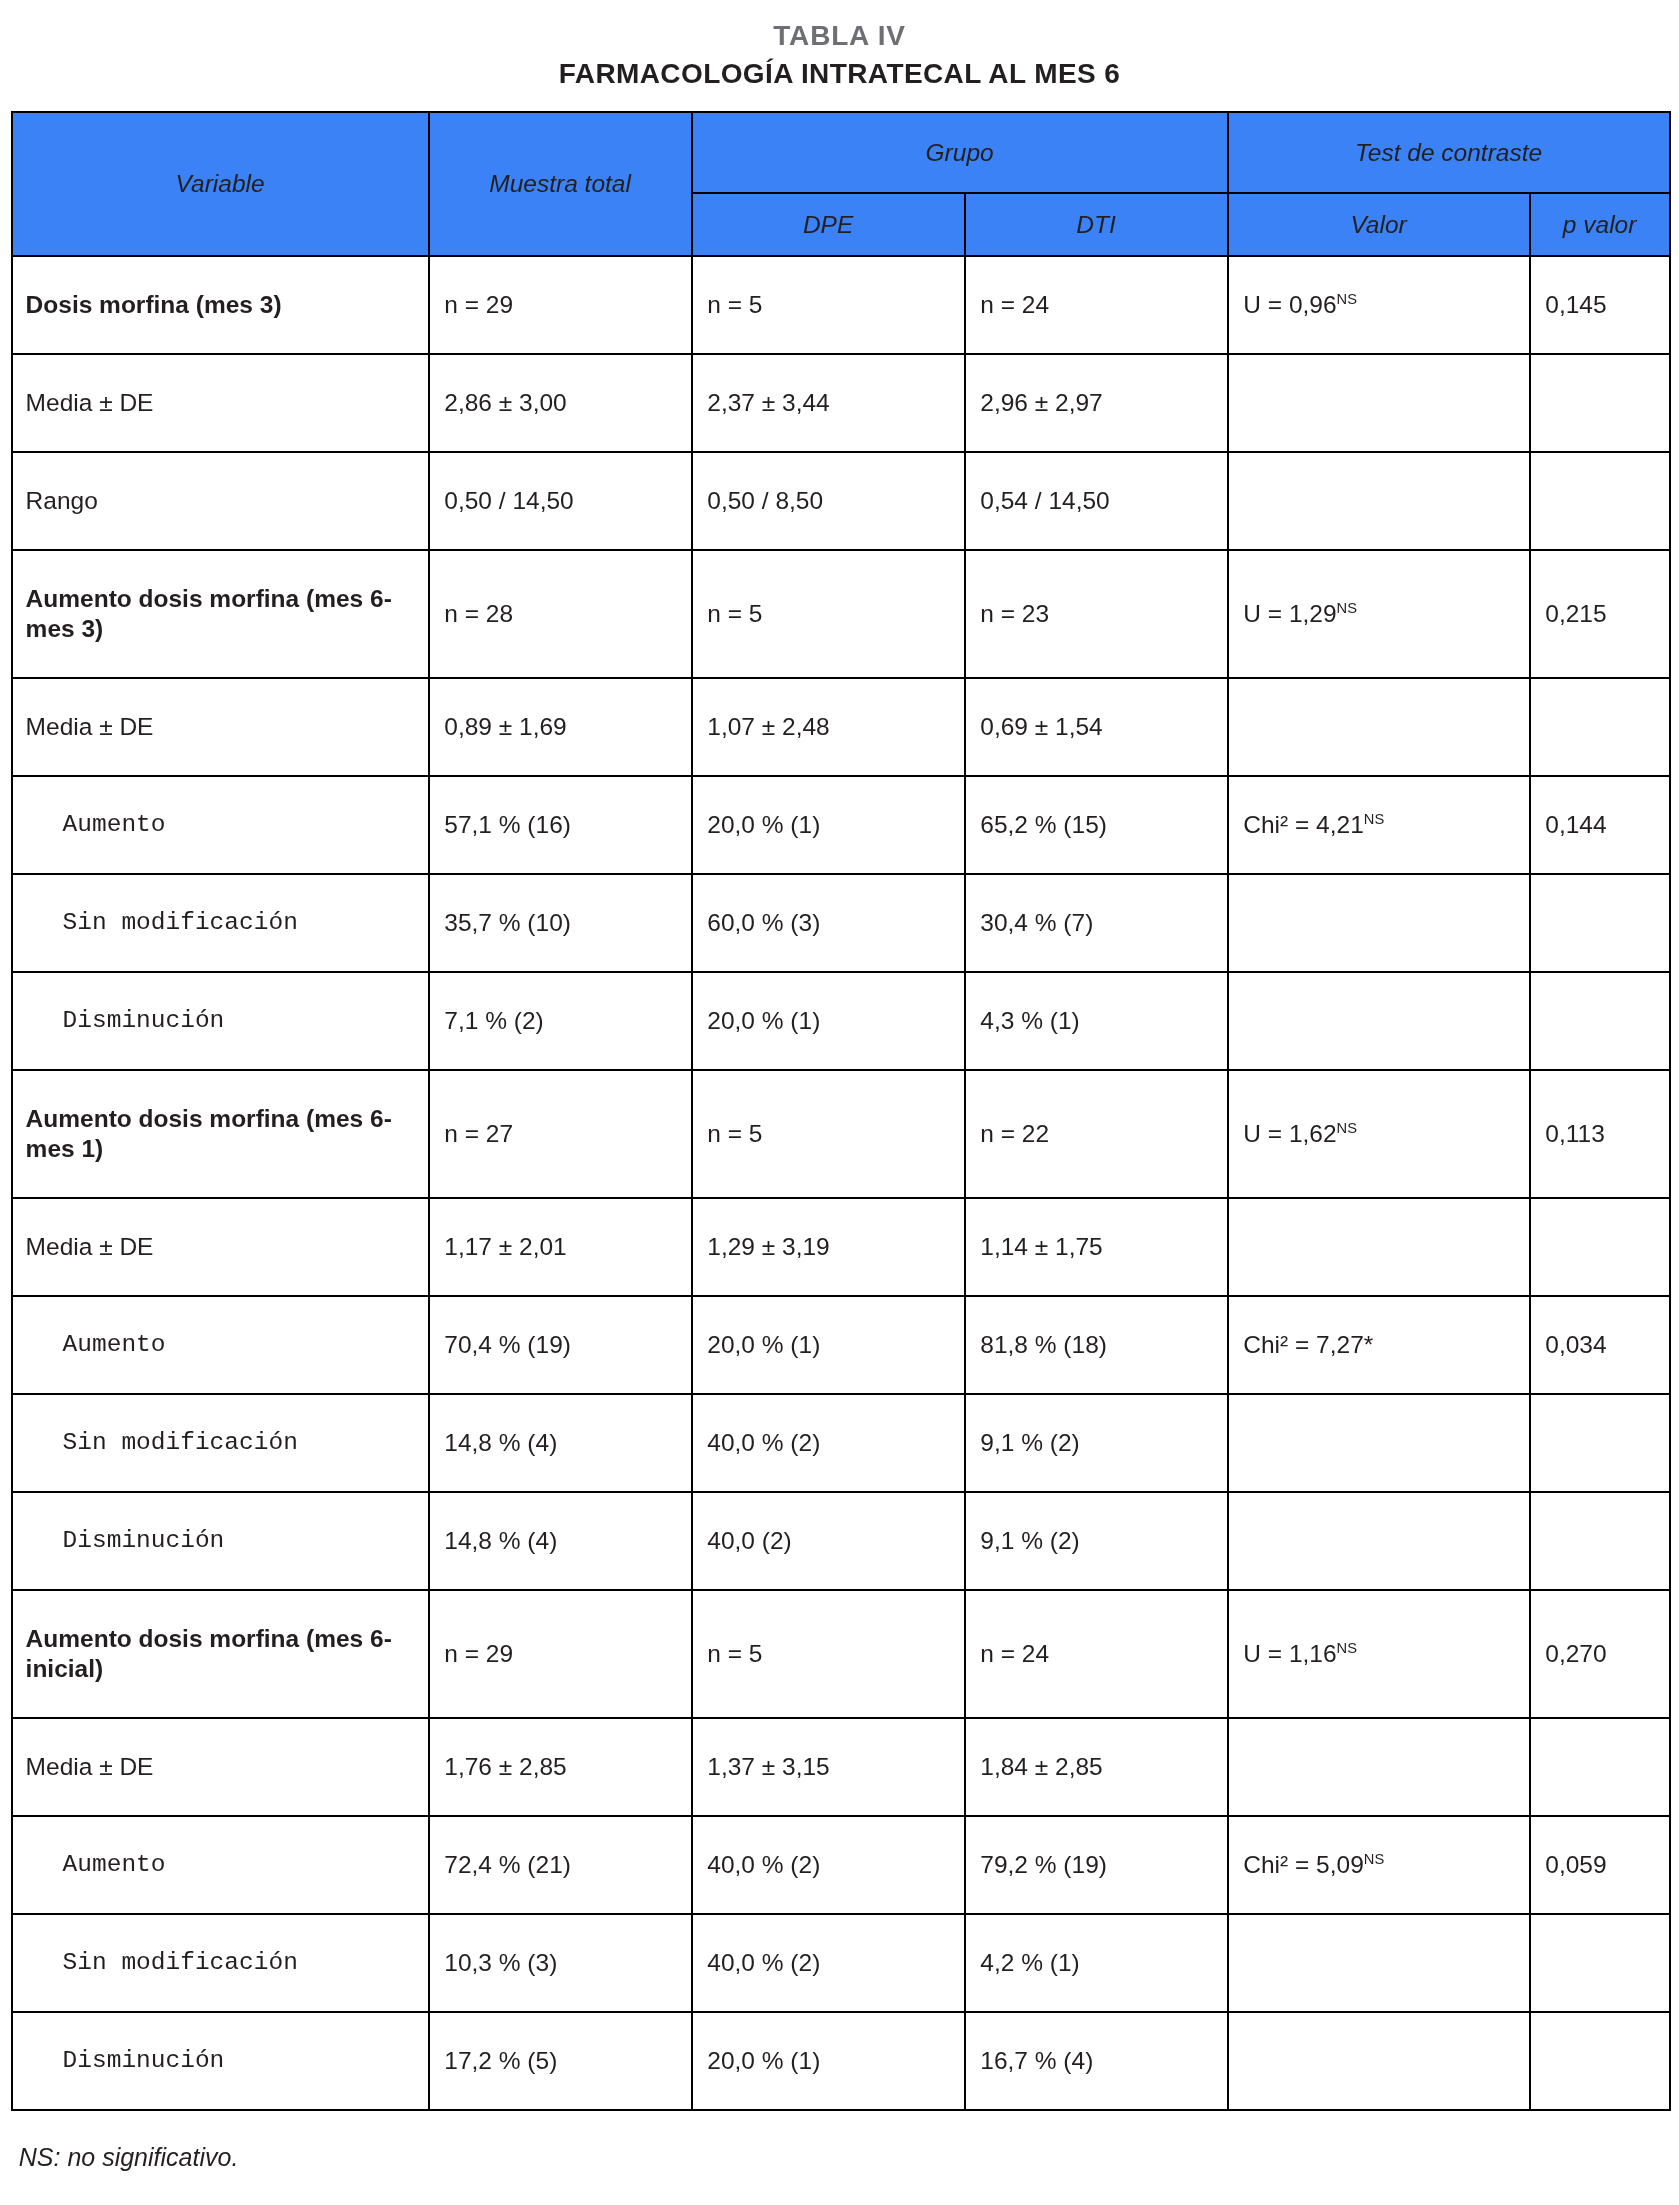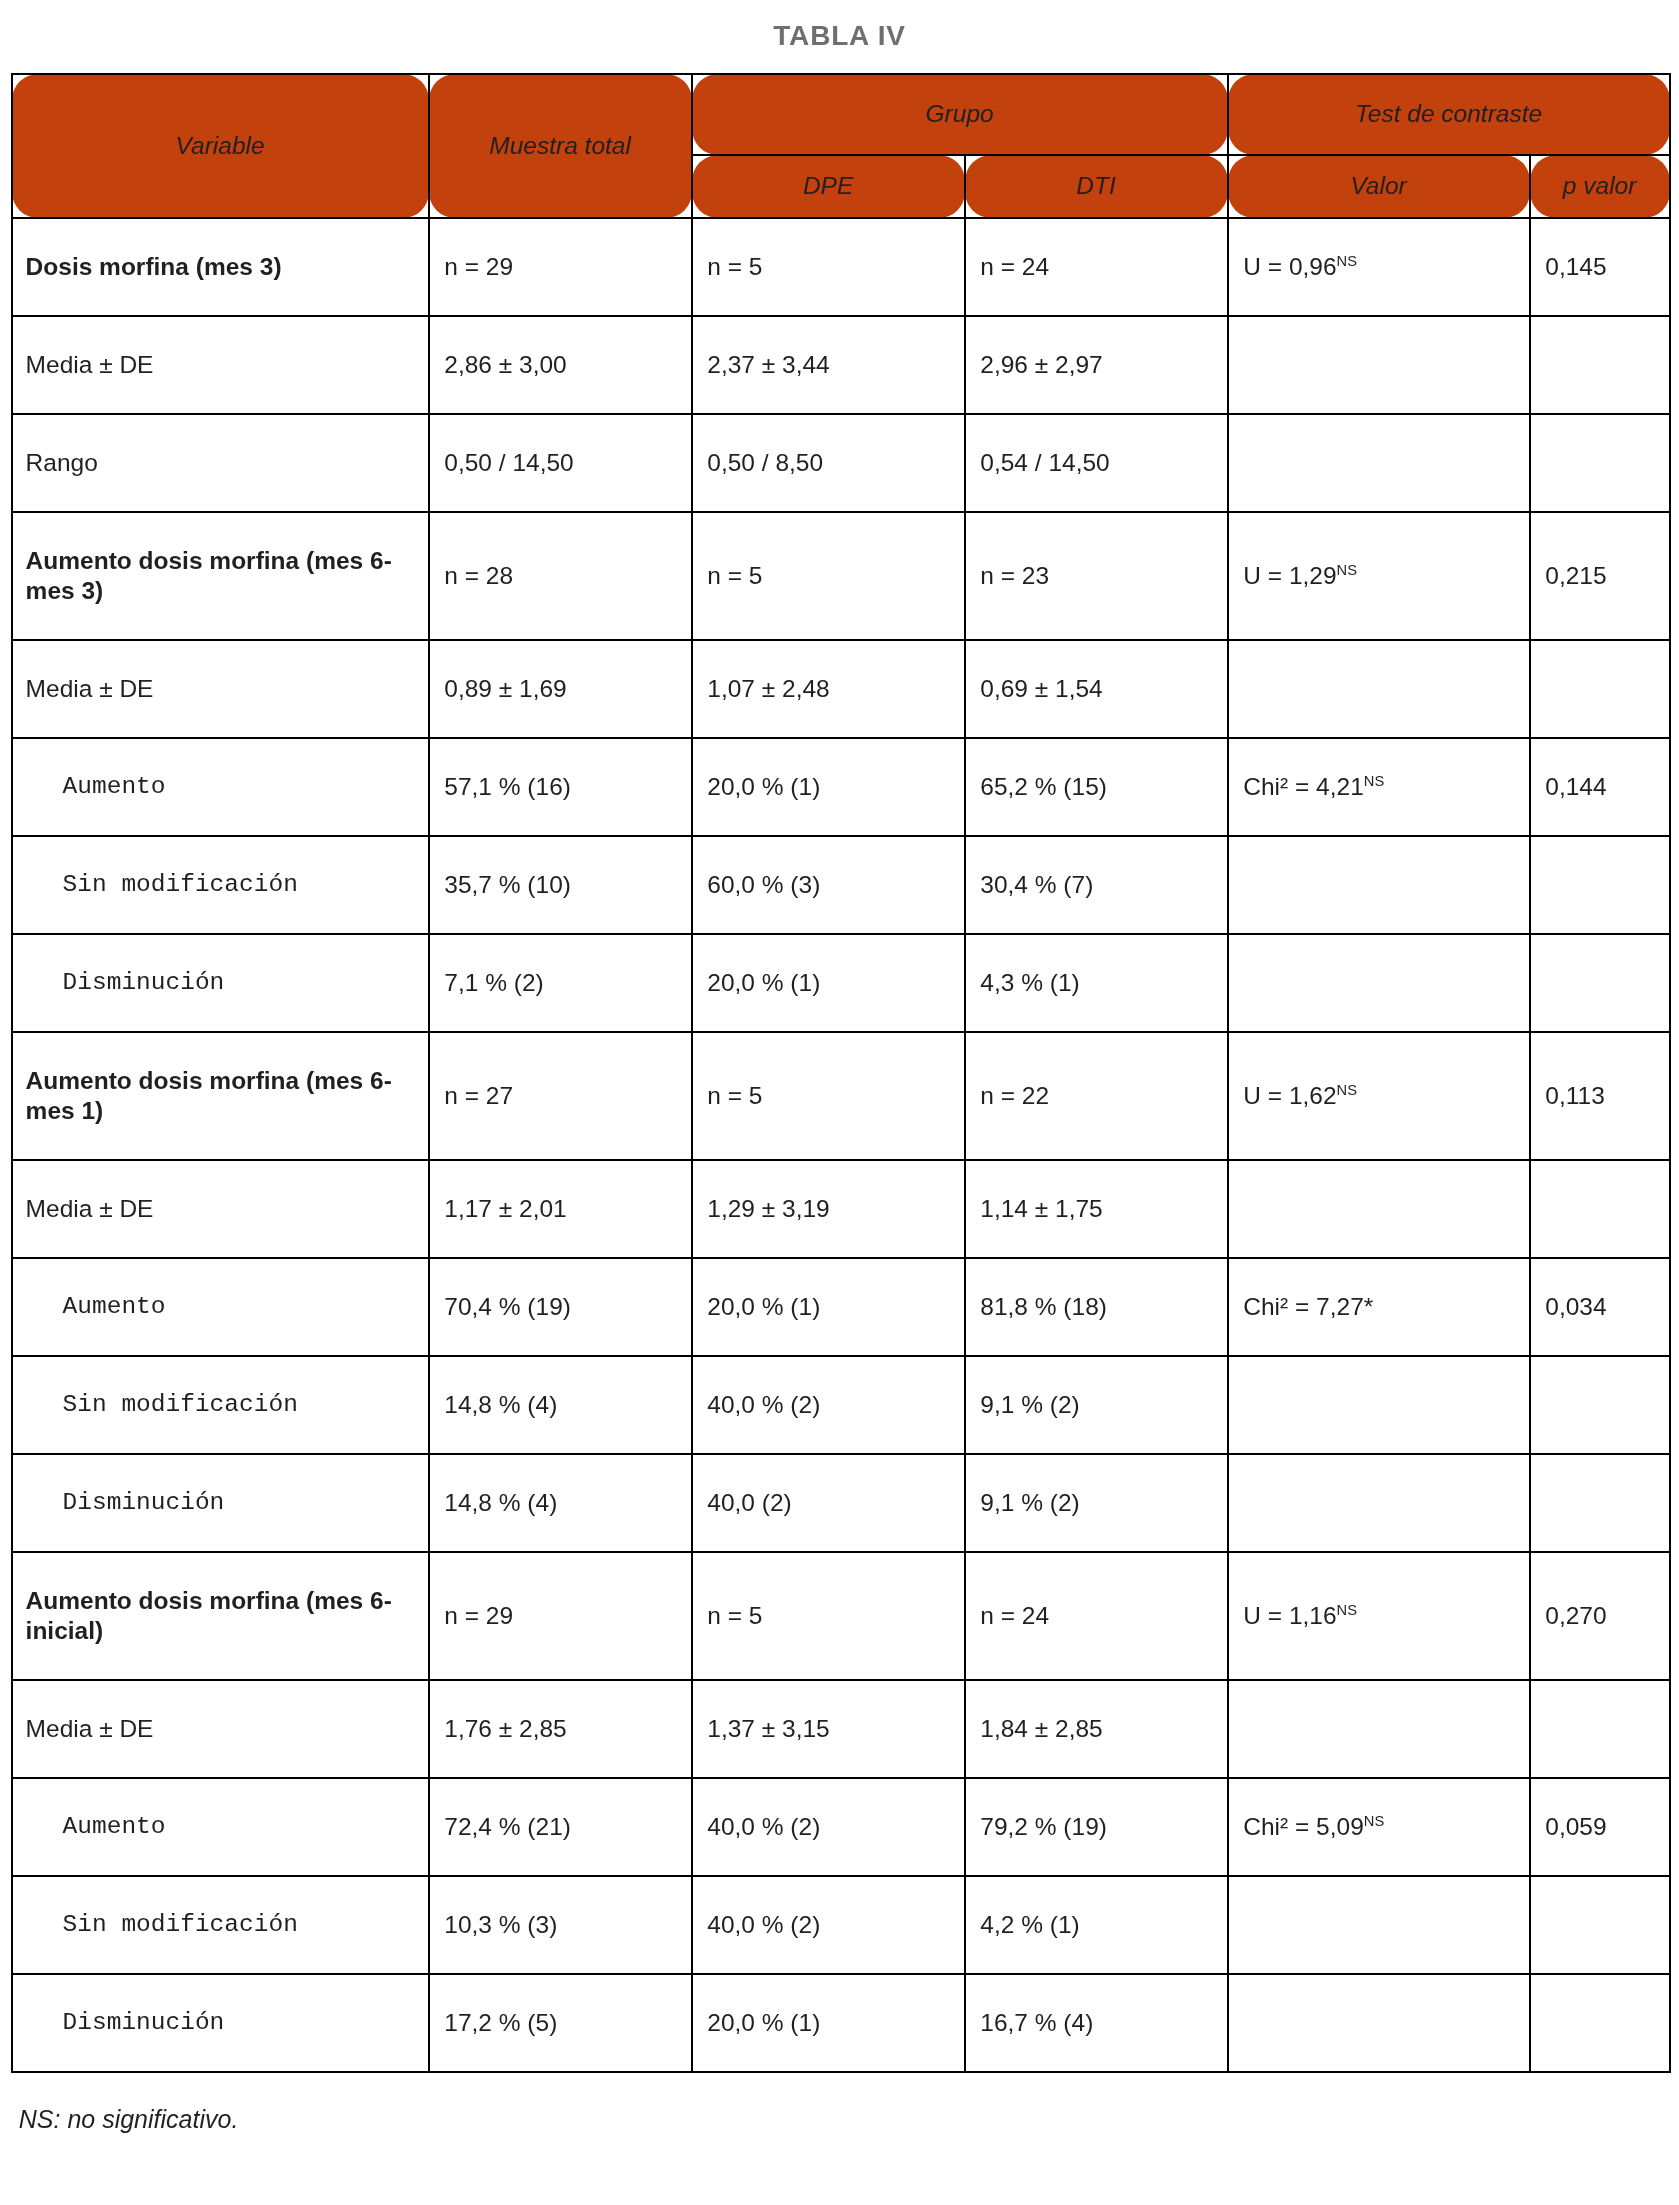--- a/index.html
+++ b/index.html
@@ -40,25 +40,24 @@
   col.w-dti { width: 263px; }
   col.w-valor { width: 302px; }
   col.w-p { width: 140px; }
   th, td {
     border: 2.4px solid #000000;
     font-size: 24.5px;
     line-height: 30px;
     vertical-align: middle;
   }
   th {
-    background: #c2410c;
+    background: #3b82f6;
     font-style: italic;
     font-weight: normal;
     text-align: center;
-    border-radius: 26px;
   }
   th.h1 { padding: 24.5px 8.2px; }
   th.h2 { padding: 15.5px 8.2px; }
   td {
     padding: 33px 14.7px;
     text-align: left;
     background: #ffffff;
   }
   td.c-var { padding-left: 13px; padding-right: 11.4px; }
   td.c-var.bold { font-weight: bold; margin-left: 25px; }
@@ -77,20 +76,21 @@
     color: #231f20;
   }
 </style>
 </head>
 <body>
 
 <div class="page">
 
   <div class="titles">
     <div class="table-label">TABLA IV</div>
+    <div class="table-title">FARMACOLOGÍA INTRATECAL AL MES 6</div>
   </div>
 
   <table>
     <colgroup>
       <col class="w-var">
         <col class="w-muestra">
         <col class="w-dpe">
         <col class="w-dti">
         <col class="w-valor">
         <col class="w-p">

